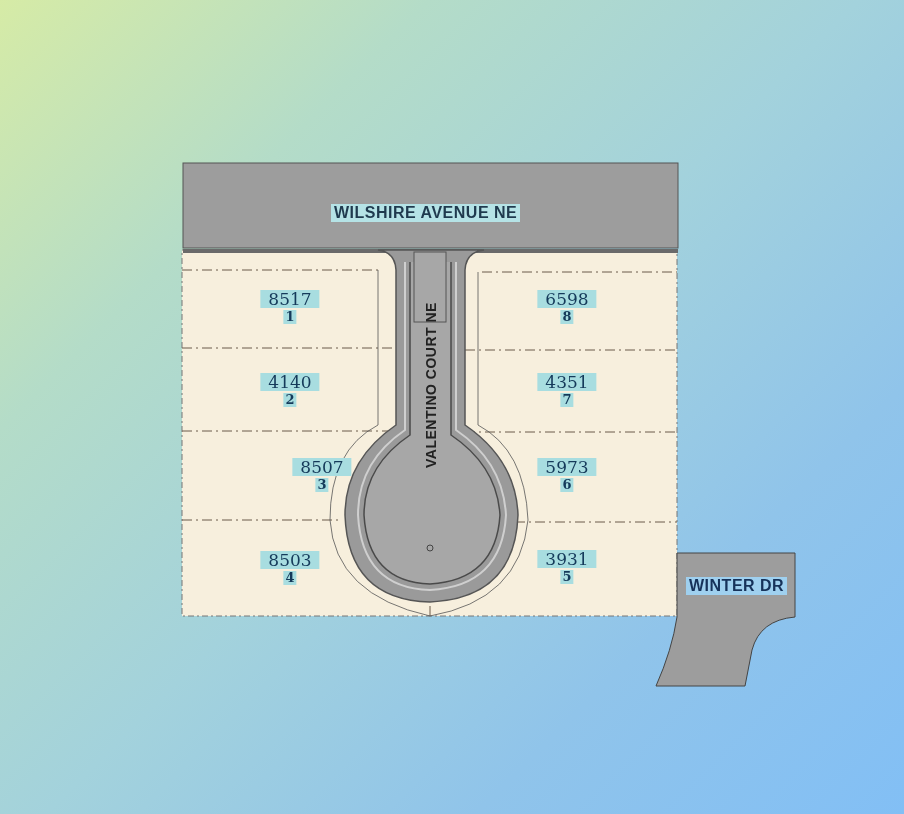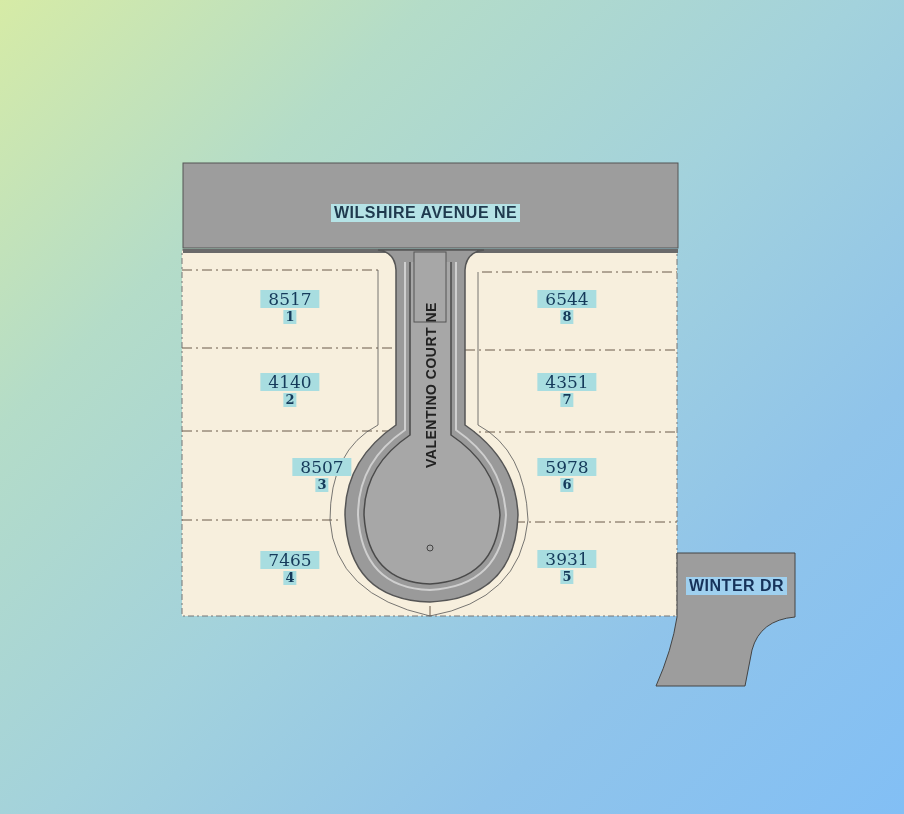--- a/index.html
+++ b/index.html
@@ -48,17 +48,17 @@
   <path d="M677 553 L795 553 L795 617 Q760 620 752 650 L745 686 L656 686 Q672 650 677 617 Z" fill="#9d9d9d" stroke="#444" stroke-width="1"></path>
 </svg>
 
 <div class="street" style="left:331px;top:204px;">WILSHIRE AVENUE NE</div>
 <div class="vstreet">VALENTINO COURT NE</div>
 <div class="street blue" style="left:686px;top:577px;text-align:center;">WINTER DR</div>
 
 <div class="lbl" style="left:290px;top:290px;"><span class="addr">8517</span><span class="lotno">1</span></div>
 <div class="lbl" style="left:290px;top:373px;"><span class="addr">4140</span><span class="lotno">2</span></div>
 <div class="lbl" style="left:290px;top:458px;margin-left:32px;"><span class="addr">8507</span><span class="lotno">3</span></div>
-<div class="lbl" style="left:290px;top:551px;"><span class="addr">7465</span><span class="lotno">4</span></div>
+<div class="lbl" style="left:290px;top:551px;"><span class="addr">8503</span><span class="lotno">4</span></div>
 <div class="lbl" style="left:567px;top:550px;"><span class="addr">3931</span><span class="lotno">5</span></div>
-<div class="lbl" style="left:567px;top:458px;"><span class="addr">5978</span><span class="lotno">6</span></div>
+<div class="lbl" style="left:567px;top:458px;"><span class="addr">5973</span><span class="lotno">6</span></div>
 <div class="lbl" style="left:567px;top:373px;"><span class="addr">4351</span><span class="lotno">7</span></div>
-<div class="lbl" style="left:567px;top:290px;"><span class="addr">6544</span><span class="lotno">8</span></div>
+<div class="lbl" style="left:567px;top:290px;"><span class="addr">6598</span><span class="lotno">8</span></div>
 
 </body></html>

